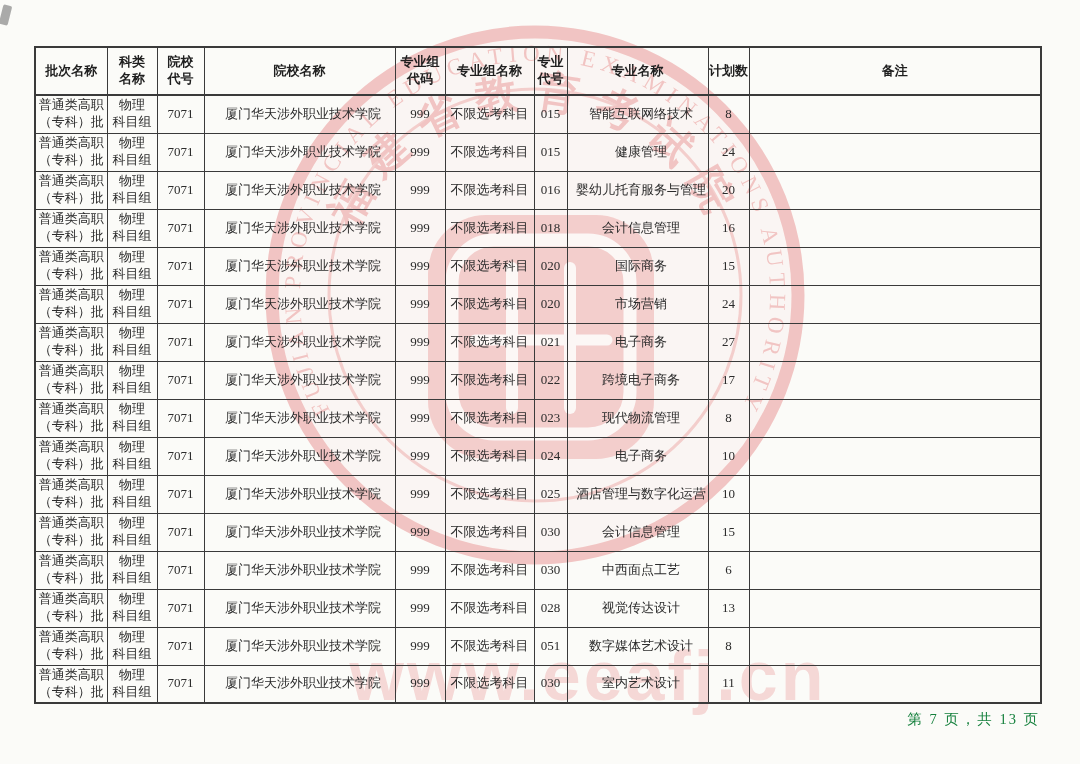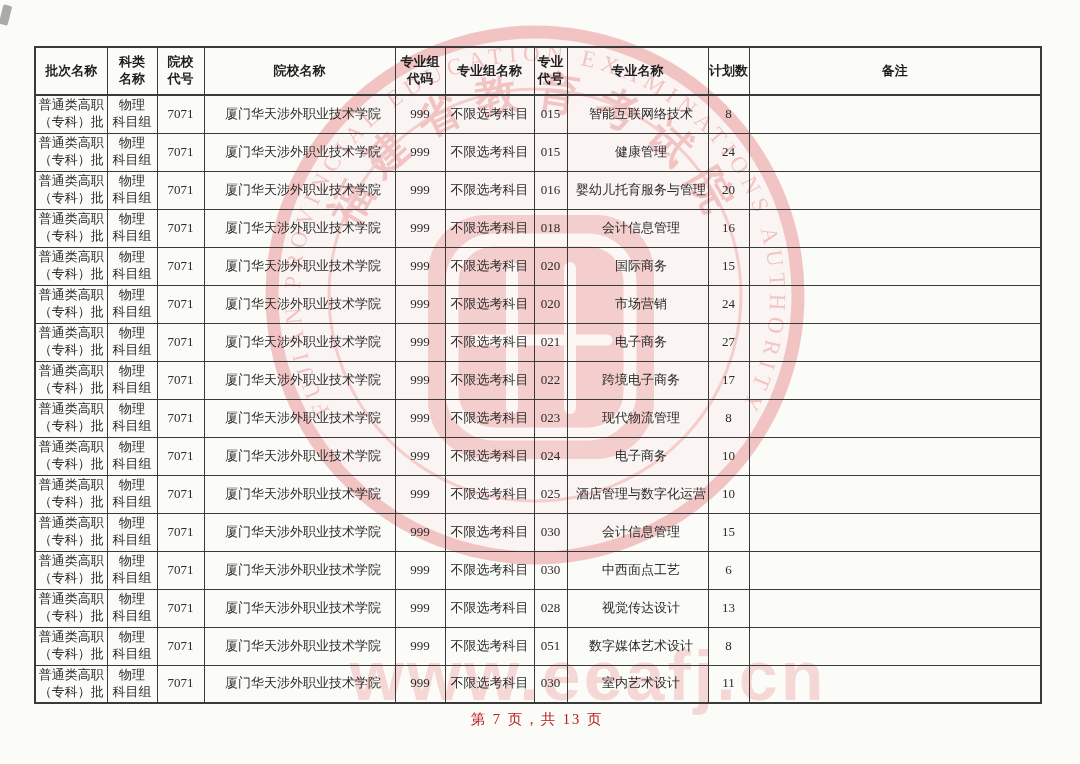--- a/index.html
+++ b/index.html
@@ -31,21 +31,21 @@
     font-size: 13px; overflow: hidden;
   }
   table.plan { border: 2px solid var(--line); }
   table.plan th { height: 48px; font-weight: bold; color: #1f1f1f; border-bottom-width: 2px; }
   table.plan td { height: 38px; }
   td.al, th.al { text-align: left; padding-left: 7px; }
   td.col-major-code, th.col-major-code { border-left-width: 2.5px; }
   td.col-major-name, th.col-major-name { border-left-width: 2.5px; }
   .footer {
     position: absolute; left: 34px; top: 710px; width: 1006px; z-index: 1;
-    text-align: center; font-size: 14.5px; letter-spacing: 2px; color: #b91c1c;
+    text-align: right; font-size: 14.5px; letter-spacing: 2px; color: #15803d;
   }
   .seal-en { font-family: "Liberation Serif", "DejaVu Serif", serif; }
   .wm-url { font-family: "Liberation Sans", "DejaVu Sans", sans-serif; }
 </style>
 </head>
 <body>
 
 <div class="corner-smudge"></div>
 
 <svg class="wm" viewBox="0 0 1080 764" aria-hidden="true">

